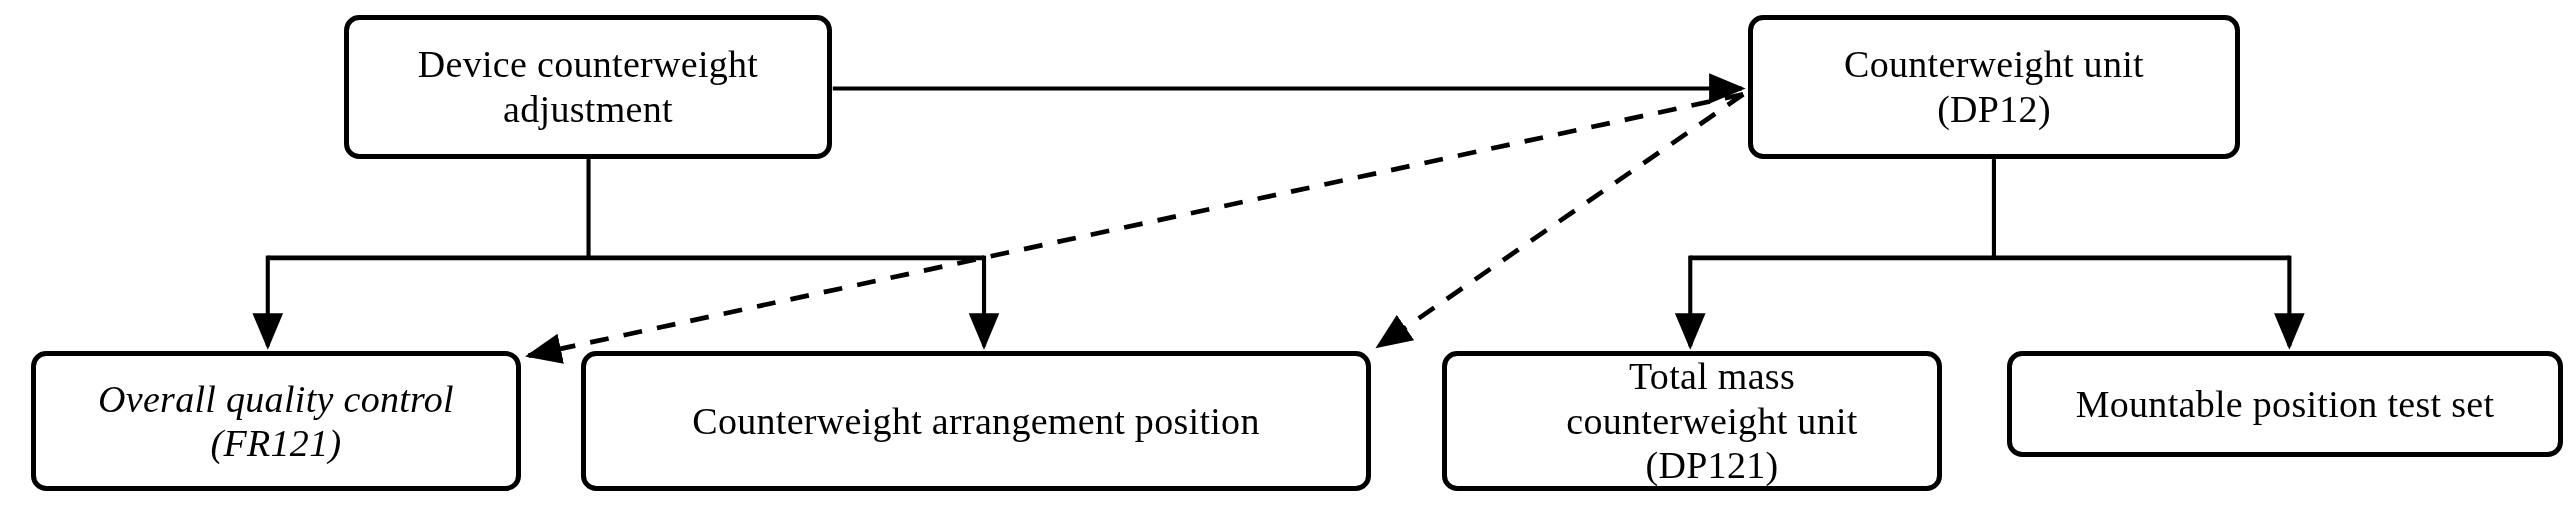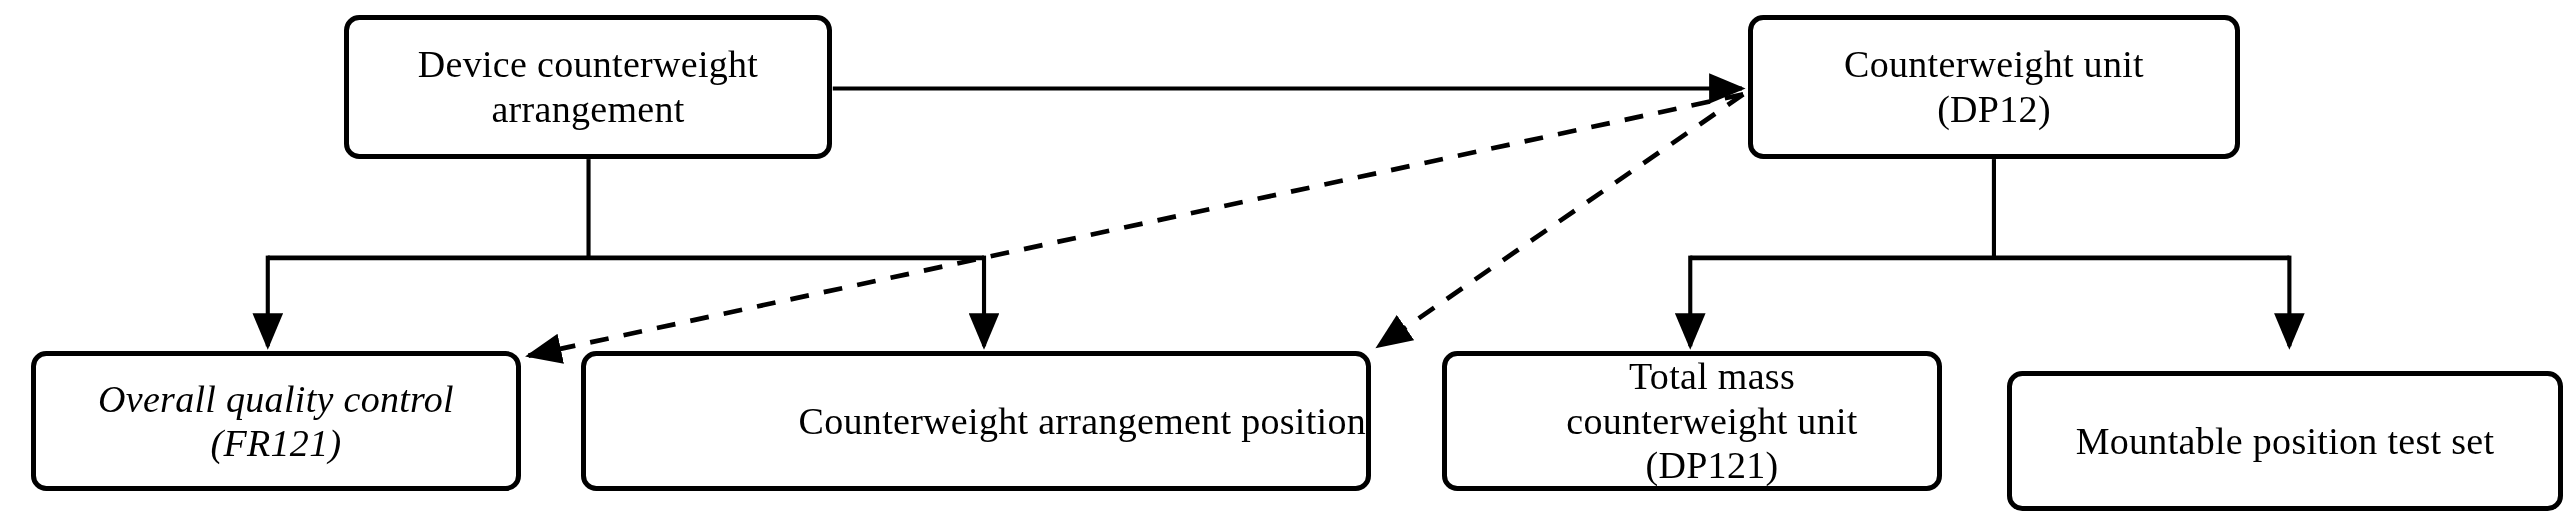--- a/index.html
+++ b/index.html
@@ -39,23 +39,23 @@
     letter-spacing: 0.3px;
   }
   .node-text .ln {
     display: block;
     white-space: nowrap;
   }
   
   #node-fr12  { left: 344px;  top: 14.7px;  width: 488px;  height: 144px; }
   #node-dp12  { left: 1748px; top: 14.7px;  width: 492px;  height: 144px; }
   #node-fr121 { left: 31px;   top: 351px; width: 490px;  height: 140px; font-style: italic; }
-  #node-fr122 { left: 581px;  top: 351px; width: 790px; height: 140px; justify-content: flex-end; }
+  #node-fr122 { left: 581px;  top: 351px; width: 790px; height: 140px; }
   #node-dp121 { left: 1442px; top: 351px; width: 500px;  height: 140px; padding-left: 40px; }
-  #node-dp122 { left: 2007px; top: 371px; width: 556px;  height: 140px; }
+  #node-dp122 { left: 2007px; top: 351px; width: 556px;  height: 106px; }
 </style>
 </head>
 <body>
 
 <div class="canvas">
 
   <svg class="edges-layer" width="2576" height="513" viewBox="0 0 4377 871" xmlns="http://www.w3.org/2000/svg">
     <defs>
       <marker id="arrowhead" markerUnits="userSpaceOnUse" markerWidth="66" markerHeight="52" refX="56" refY="26" orient="auto">
         <path d="M0,0 L62,26 L0,52 Z" fill="#000000"></path>
@@ -74,21 +74,21 @@
     <line x1="2872" y1="434" x2="2872" y2="588" stroke="#000000" stroke-width="7" marker-end="url(#arrowhead)"></line>
     <line x1="3890" y1="434" x2="3890" y2="588" stroke="#000000" stroke-width="7" marker-end="url(#arrowhead)"></line>
 
     <line x1="2962" y1="160" x2="898" y2="604" stroke="#000000" stroke-width="8" stroke-dasharray="32 26" marker-end="url(#arrowhead)"></line>
     <line x1="2962" y1="160" x2="2342" y2="588" stroke="#000000" stroke-width="8" stroke-dasharray="32 26" marker-end="url(#arrowhead)"></line>
   </svg>
 
   <div class="node" id="node-fr12">
     <div class="node-text">
       <span class="ln">Device counterweight</span>
-      <span class="ln">arrangement</span>
+      <span class="ln">adjustment</span>
     </div>
   </div>
 
   <div class="node" id="node-dp12">
     <div class="node-text">
       <span class="ln">Counterweight unit</span>
       <span class="ln">(DP12)</span>
     </div>
   </div>
 

